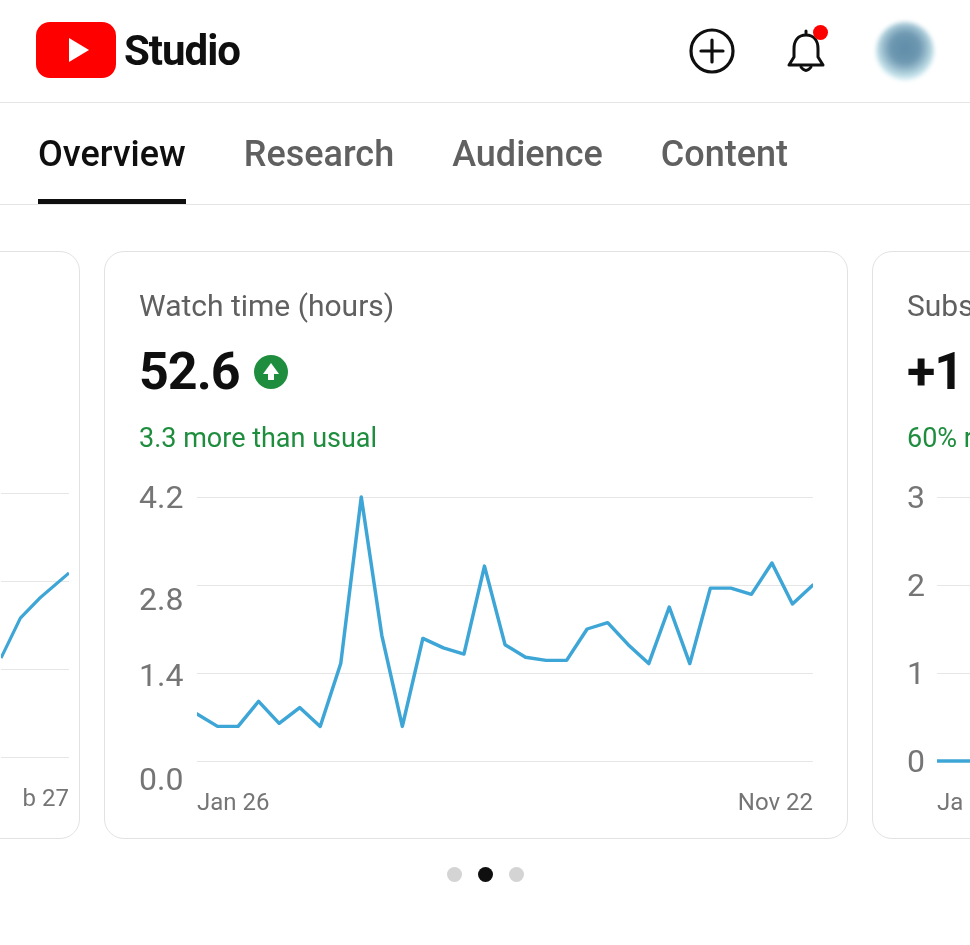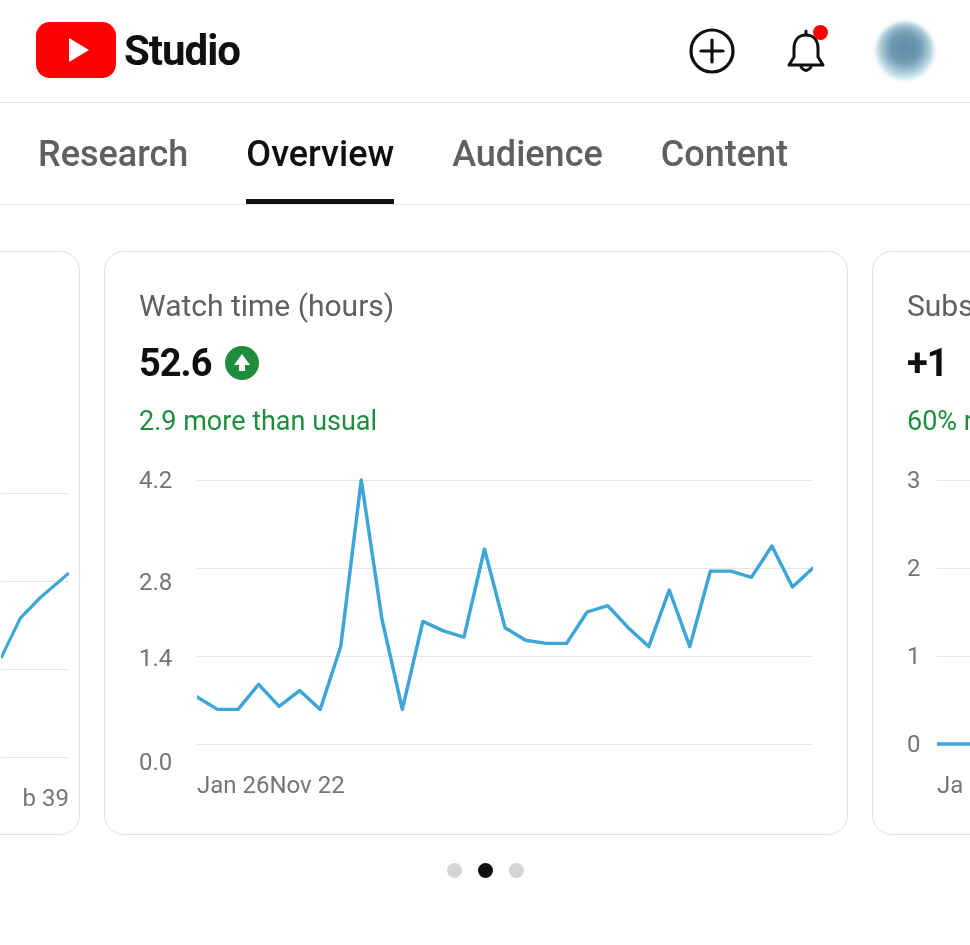--- a/index.html
+++ b/index.html
@@ -108,21 +108,21 @@
     color: #606060;
     font-weight: 400;
   }
   .card-value-row {
     display: flex;
     align-items: center;
     gap: 14px;
     margin-top: 18px;
   }
   .card-value {
-    font-size: 38px;
+    font-size: 52px;
     font-weight: 700;
     letter-spacing: -1px;
   }
   .trend-badge {
     width: 34px; height: 34px;
     background: #1e8e3e;
     border-radius: 50%;
     position: relative;
   }
   .trend-badge::after {
@@ -147,37 +147,38 @@
     margin-top: 20px;
   }
   .chart-area {
     margin-top: 28px;
     position: relative;
     height: 300px;
   }
   .ytick {
     position: absolute;
     left: 0;
-    font-size: 24px;
+    font-size: 32px;
     color: #757575;
     transform: translateY(-50%);
   }
   .gridline {
     position: absolute;
     left: 58px; right: 0;
     border-top: 1.5px solid #e6e6e6;
   }
   .chart-svg {
     position: absolute;
     left: 58px; top: 0; right: 0; bottom: 0;
     width: calc(100% - 58px);
     height: 100%;
   }
   .xlabels {
     display: flex;
+    justify-content: space-between;
     padding-left: 58px;
     font-size: 24px;
     color: #757575;
     margin-top: 6px;
   }
   .small-chart {
     margin-top: 10px;
     height: 300px;
     position: relative;
   }
@@ -217,50 +218,50 @@
       </svg>
       <div class="bell-dot"></div>
     </div>
     <div class="avatar"></div>
   </div>
 </div>
 
 <hr class="div">
 
 <div class="tabs">
+  <div class="tab active">Overview</div>
   <div class="tab">Research</div>
-  <div class="tab active">Overview</div>
   <div class="tab">Audience</div>
   <div class="tab">Content</div>
 </div>
 
 <div class="cards-row">
 
   <div class="card left-sliver">
     <div class="small-chart" style="margin-top:190px;height:300px;">
       <div class="gridline" style="top:15px;left:0"></div>
       <div class="gridline" style="top:103px;left:0"></div>
       <div class="gridline" style="top:191px;left:0"></div>
       <div class="gridline" style="top:279px;left:0"></div>
       <svg style="position:absolute;left:0;top:0;width:100%;height:100%" preserveAspectRatio="none" viewBox="0 0 70 300">
         <polyline points="0,180 20,140 40,120 70,95" fill="none" stroke="#3ea6d6" stroke-width="3.2"></polyline>
       </svg>
     </div>
     <div class="xlabels" style="padding-left:0;justify-content:flex-end">
-      <span>b 39</span>
+      <span>b 27</span>
     </div>
   </div>
 
   <div class="card main">
     <div class="card-title">Watch time (hours)</div>
     <div class="card-value-row">
       <div class="card-value">52.6</div>
       <div class="trend-badge"></div>
     </div>
-    <div class="card-sub">2.9 more than usual</div>
+    <div class="card-sub">3.3 more than usual</div>
 
     <div class="chart-area">
       <div class="ytick" style="top:15px">4.2</div>
       <div class="gridline" style="top:15px"></div>
       <div class="ytick" style="top:117px">2.8</div>
       <div class="gridline" style="top:103px"></div>
       <div class="ytick" style="top:193px">1.4</div>
       <div class="gridline" style="top:191px"></div>
       <div class="ytick" style="top:297px">0.0</div>
       <div class="gridline" style="top:279px"></div>

